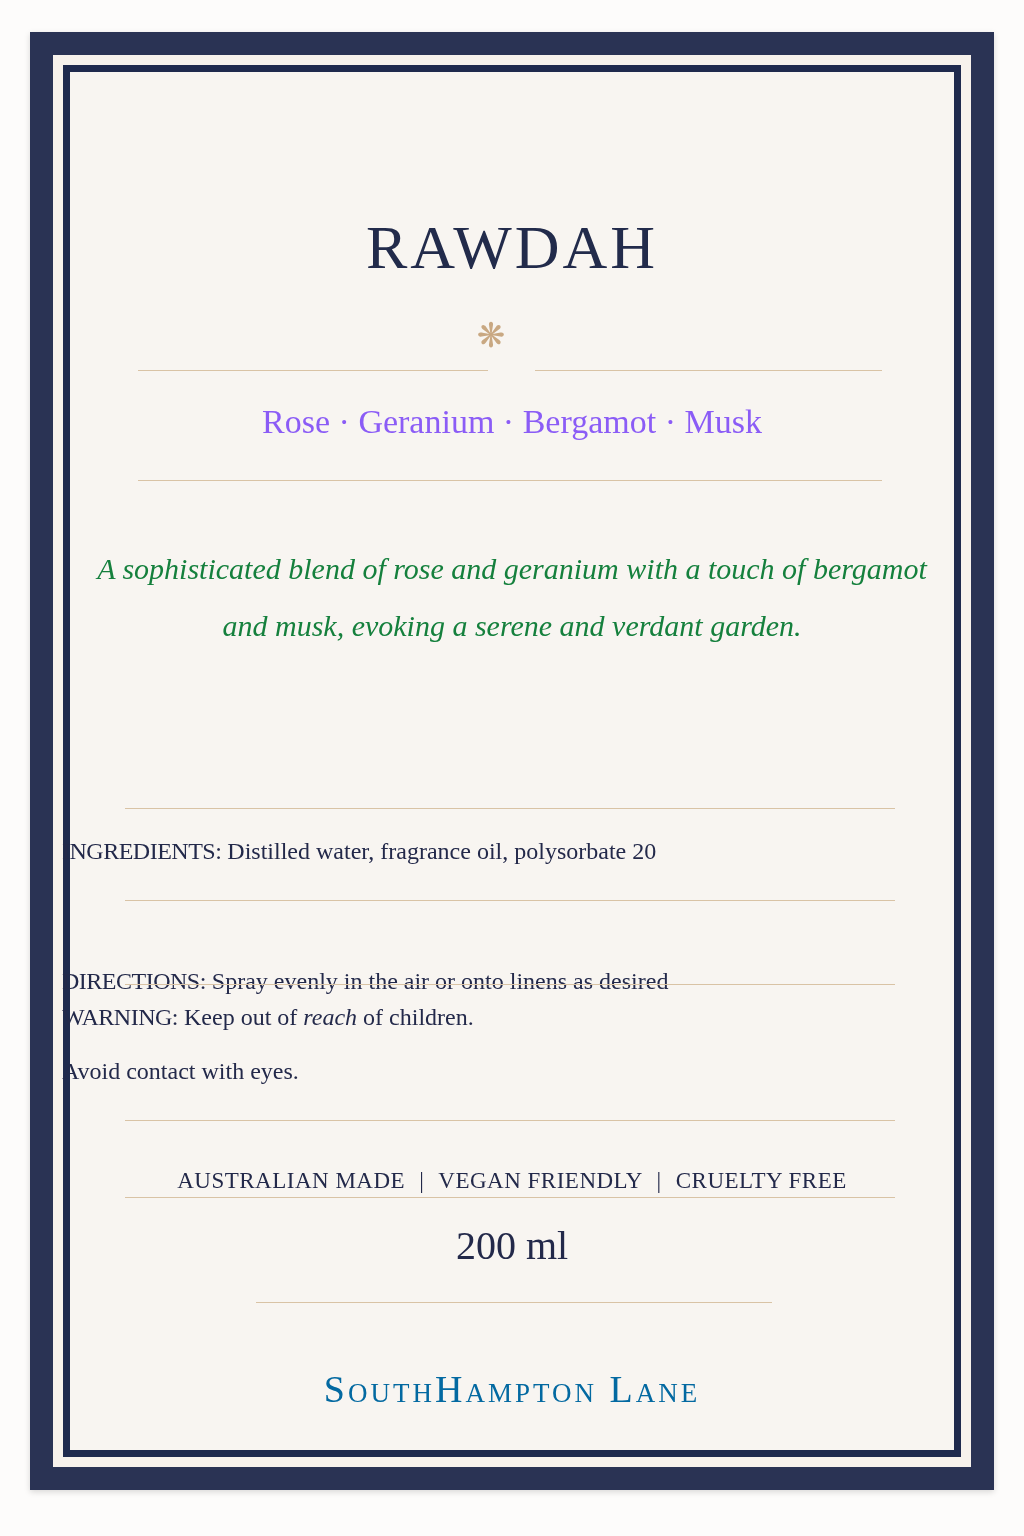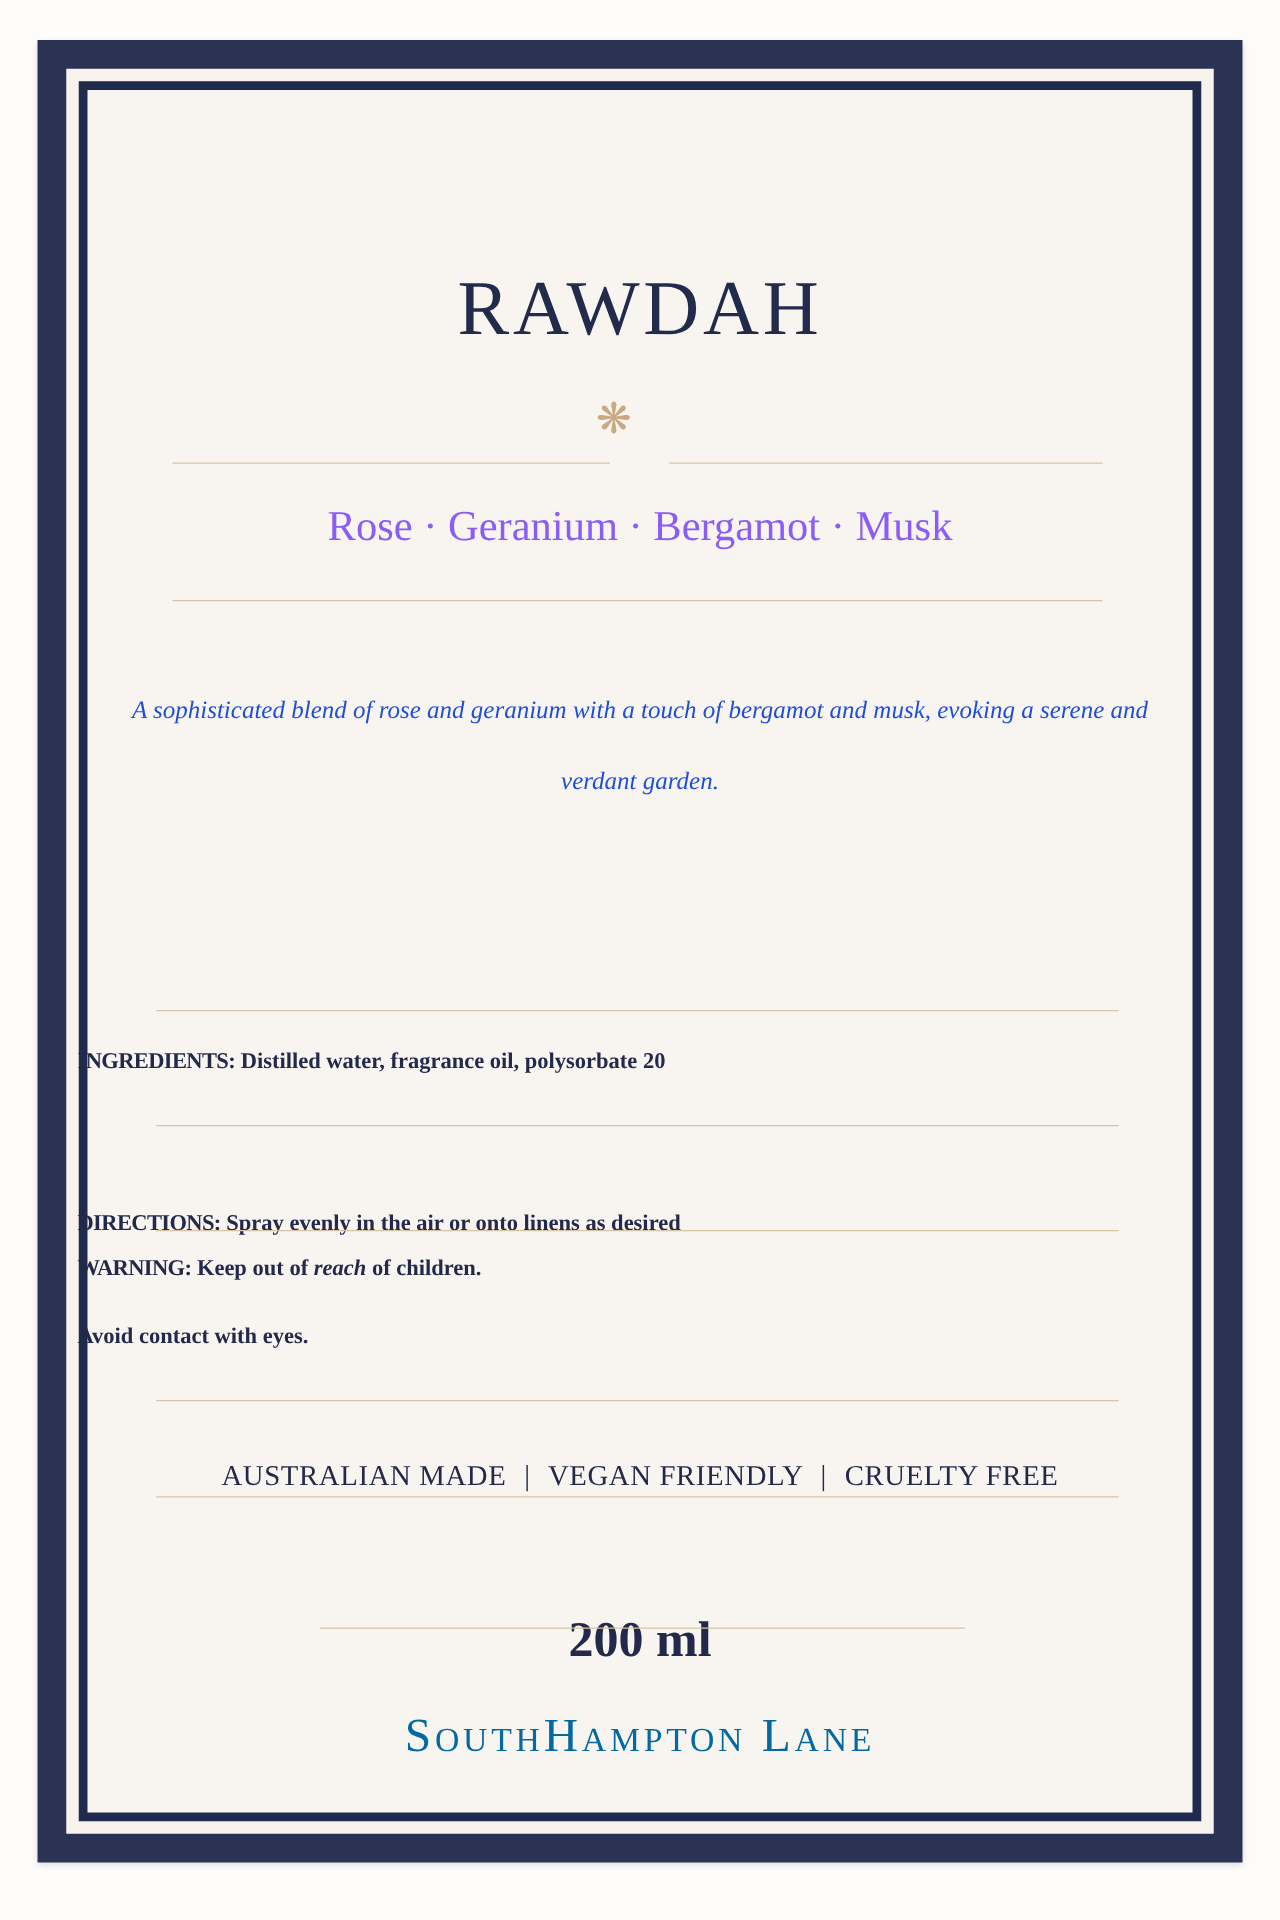--- a/index.html
+++ b/index.html
@@ -27,28 +27,28 @@
   .title {
     top:212px; font-size:62px; letter-spacing:3px; font-weight:normal; color:#222b4b;
   }
   .rule { position:absolute; height:1px; background:#d9c3a5; }
   .star {
     position:absolute; left:476px; top:318px; width:30px; text-align:center;
     font-size:34px; color:#c9a882; line-height:36px;
   }
   .notes { top:403px; font-size:34px; color:#8b5cf6; }
   .desc {
-    top:540px; font-size:20px; font-style:italic; line-height:57px; color:#1d4ed8;
+    top:540px; font-size:30px; font-style:italic; line-height:57px; color:#15803d;
     padding:0 80px;
   }
-  .info { position:absolute; left:62px; right:10px; font-size:18px; color:#23294a; white-space:nowrap;font-weight:bold; }
+  .info { position:absolute; left:62px; right:10px; font-size:24px; color:#23294a; white-space:nowrap; }
   .info .label { letter-spacing:-0.5px; }
   .badges { top:1168px; font-size:23px; letter-spacing:0.5px; color:#23294a; }
   .badges .sep { margin:0 8px; }
-  .volume { top:1288px; font-size:40px; color:#23294a;font-weight:bold; }
+  .volume { top:1222px; font-size:40px; color:#23294a; }
   .brand { top:1367px; font-size:38px; font-variant:small-caps; letter-spacing:3px; color:#0369a1; }
 </style>
 </head>
 <body>
 
 <div class="frame-outer">
   <div class="frame-cream">
     <div class="frame-inner">
       <div class="panel"></div>
     </div>

